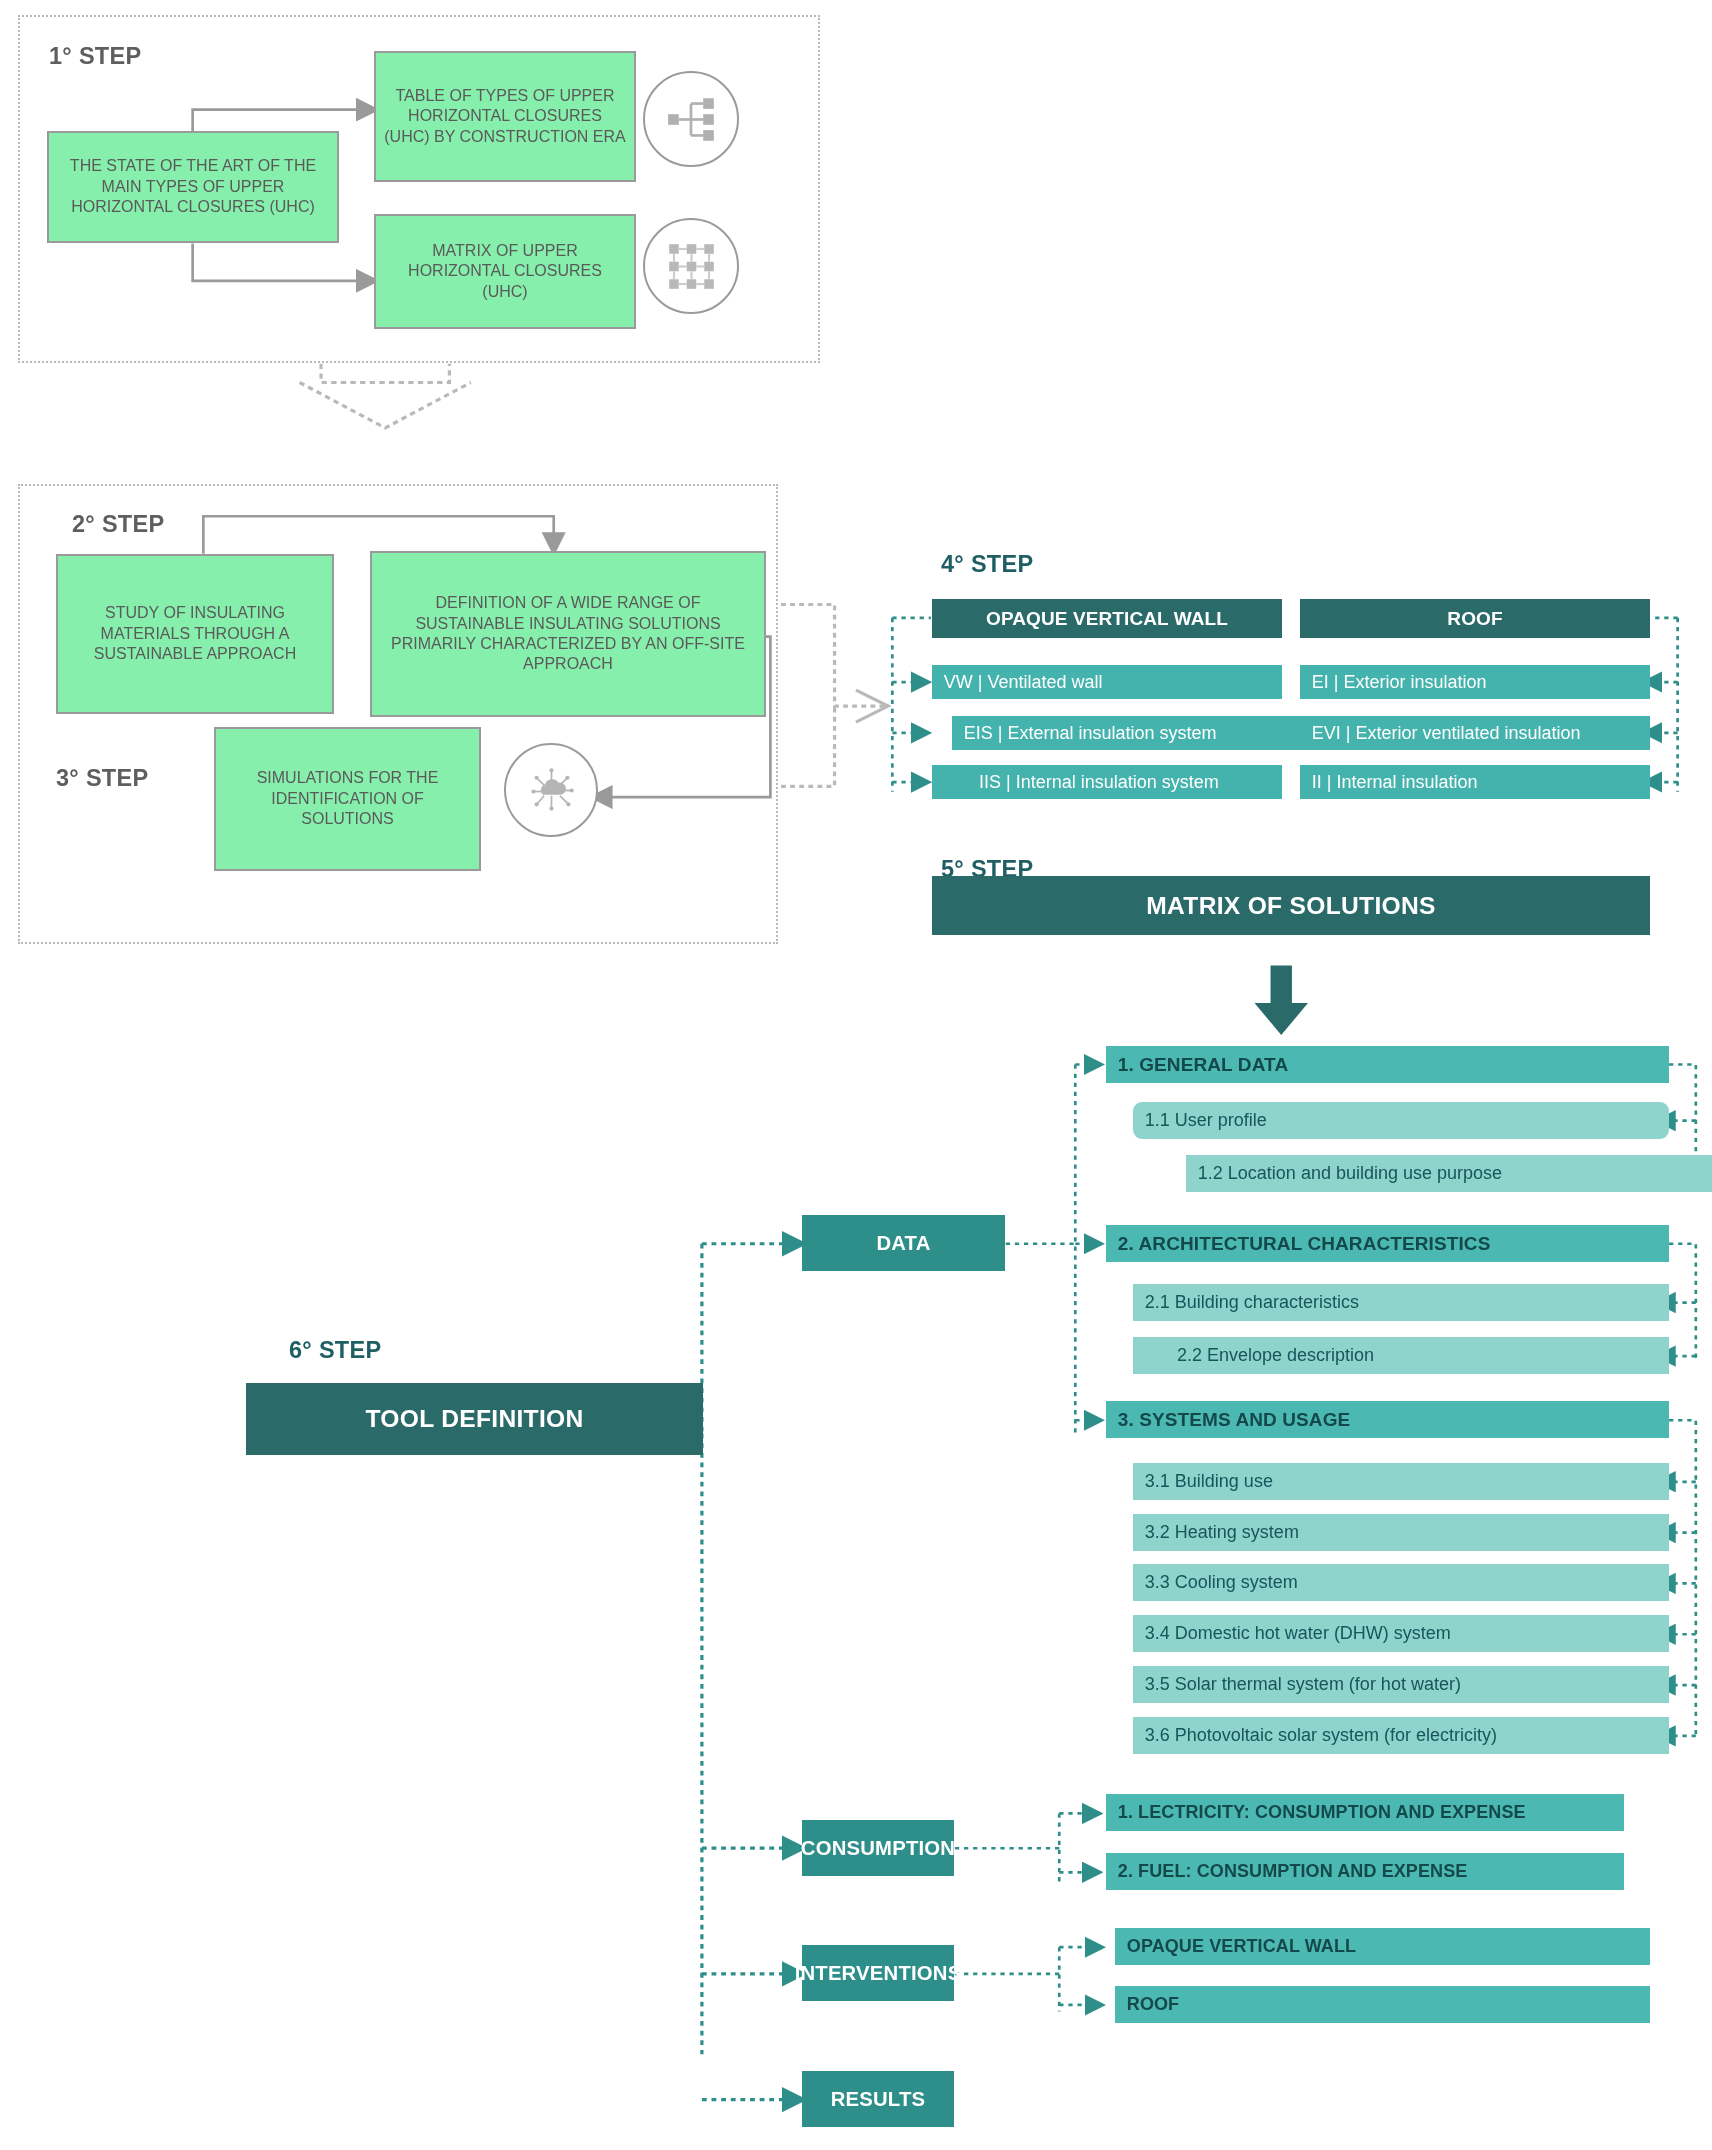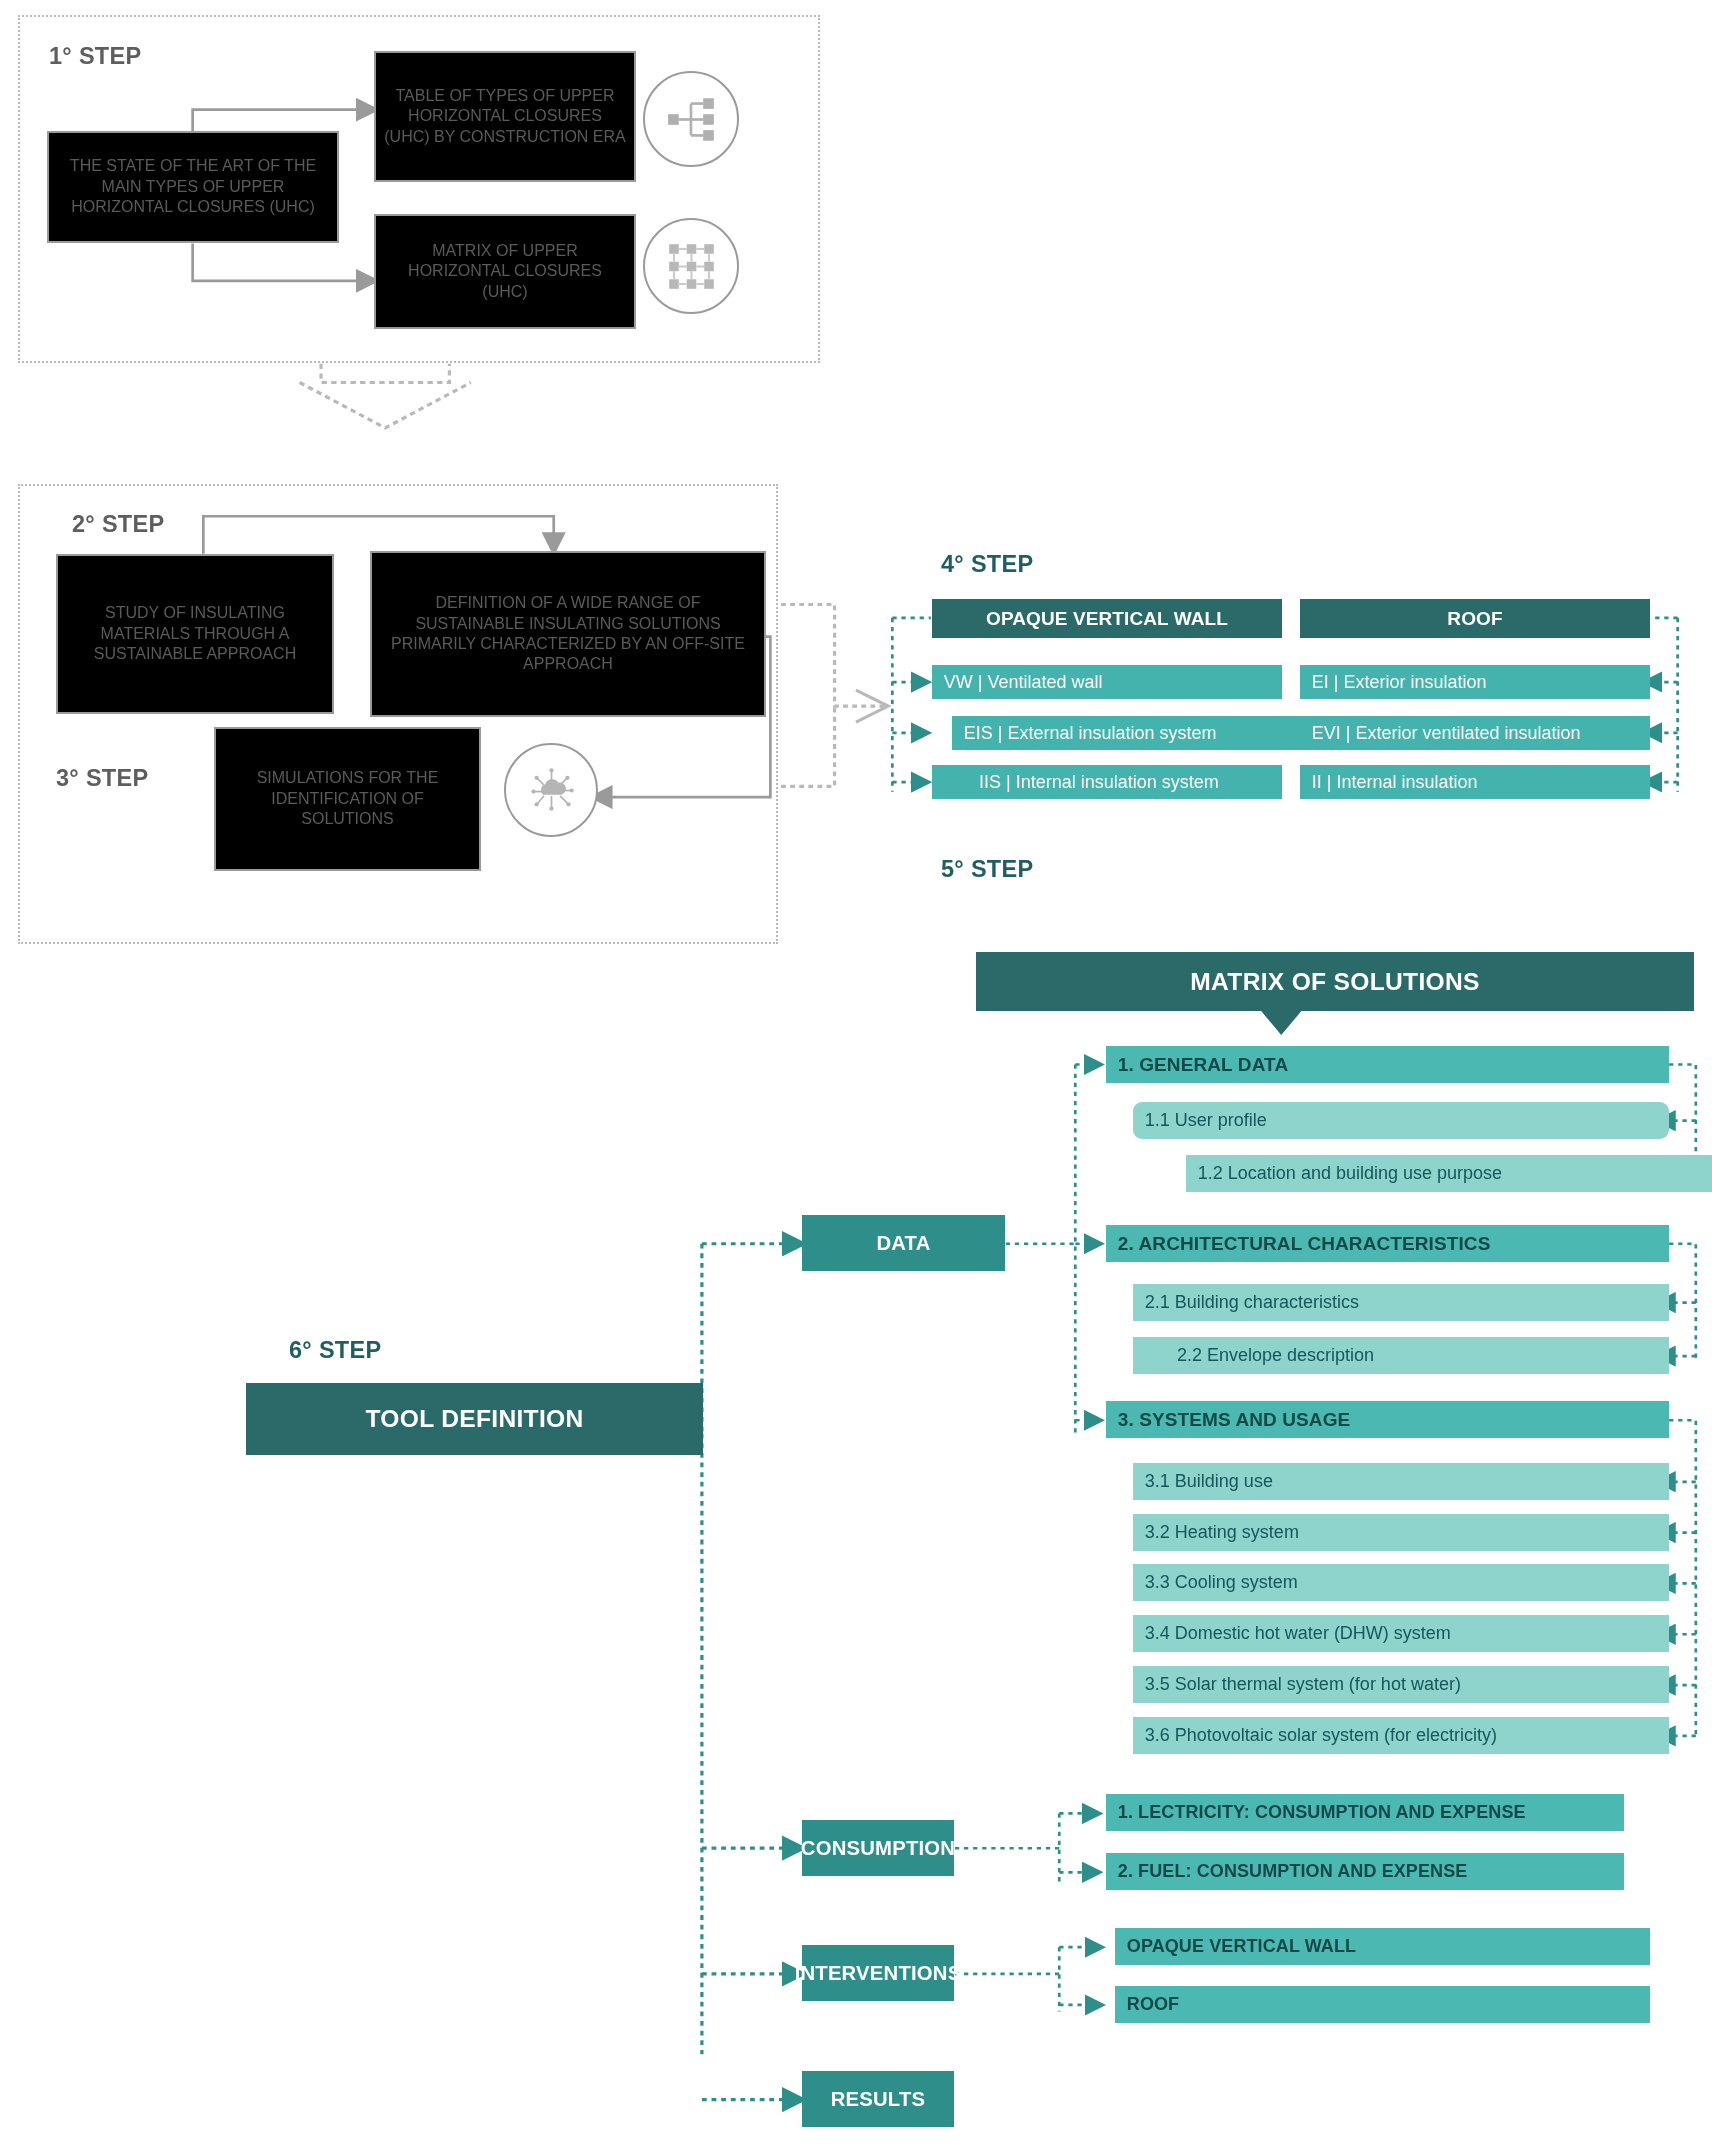--- a/index.html
+++ b/index.html
@@ -20,21 +20,21 @@
     color:#5e5e5e;font-weight:bold;font-size:23.5px;letter-spacing:0.3px;
     white-space:nowrap;font-family:"Liberation Sans",sans-serif;
   }
   .step-label-teal{
     color:#1f5f63;font-weight:bold;font-size:23.5px;letter-spacing:0.3px;
     white-space:nowrap;font-family:"Liberation Sans",sans-serif;
   }
 
   
   .grey-box{
-    border:2.1px solid #9a9a9a;background:#000000;color:#5a5a5a;
+    border:2.1px solid #9a9a9a;background:#86efac;color:#5a5a5a;
     display:flex;align-items:center;justify-content:center;text-align:center;
     font-size:16px;line-height:1.28;padding:4.3px 7.5px;
     font-family:"Liberation Sans",sans-serif;
   }
 
   
   .circle-ico{
     border:2.7px solid #9a9a9a;border-radius:50%;
     display:flex;align-items:center;justify-content:center;background:#fff;
   }
@@ -255,21 +255,21 @@
   <div class="abs bar left teal-row t-item" style="left:932px;top:665px;width:350px;height:34px;">VW | Ventilated wall</div>
   <div class="abs bar left teal-row t-item" style="left:932px;top:716px;width:350px;height:34px;margin-left:20px;">EIS | External insulation system</div>
   <div class="abs bar left teal-row t-item" style="left:932px;top:765px;width:350px;height:34px;padding-left:47px;">IIS | Internal insulation system</div>
 
   <div class="abs bar left teal-row t-item" style="left:1300px;top:665px;width:350px;height:34px;">EI | Exterior insulation</div>
   <div class="abs bar left teal-row t-item" style="left:1300px;top:716px;width:350px;height:34px;">EVI | Exterior ventilated insulation</div>
   <div class="abs bar left teal-row t-item" style="left:1300px;top:765px;width:350px;height:34px;">II | Internal insulation</div>
 
   <div class="abs step-label-teal" style="left:941px;top:856px;">5° STEP</div>
 
-  <div class="abs bar center teal-dark t-title-lg" style="left:932px;top:952px;width:718px;height:59px;margin-left:44px;">MATRIX OF SOLUTIONS</div>
+  <div class="abs bar center teal-dark t-title-lg" style="left:932px;top:876px;width:718px;height:59px;">MATRIX OF SOLUTIONS</div>
 
   <div class="abs step-label-teal" style="left:289px;top:1337px;">6° STEP</div>
 
   <div class="abs bar center teal-dark t-title-lg" style="left:246px;top:1383px;width:457px;height:72px;">TOOL DEFINITION</div>
 
   <div class="abs bar center teal-mid t-title-md" style="left:802px;top:1215px;width:203px;height:56px;">DATA</div>
 
   <div class="abs bar center teal-mid t-title-md" style="left:802px;top:1820px;width:152px;height:56px;">CONSUMPTION</div>
 
   <div class="abs bar center teal-mid t-title-md" style="left:802px;top:1945px;width:152px;height:56px;">INTERVENTIONS</div>

